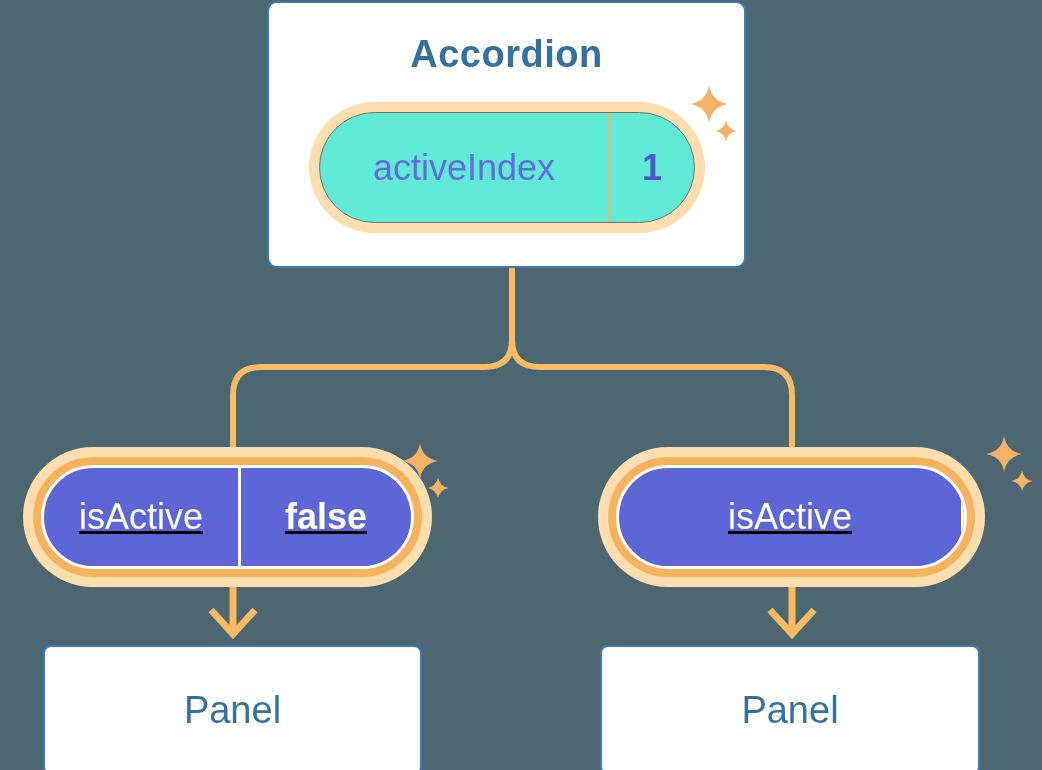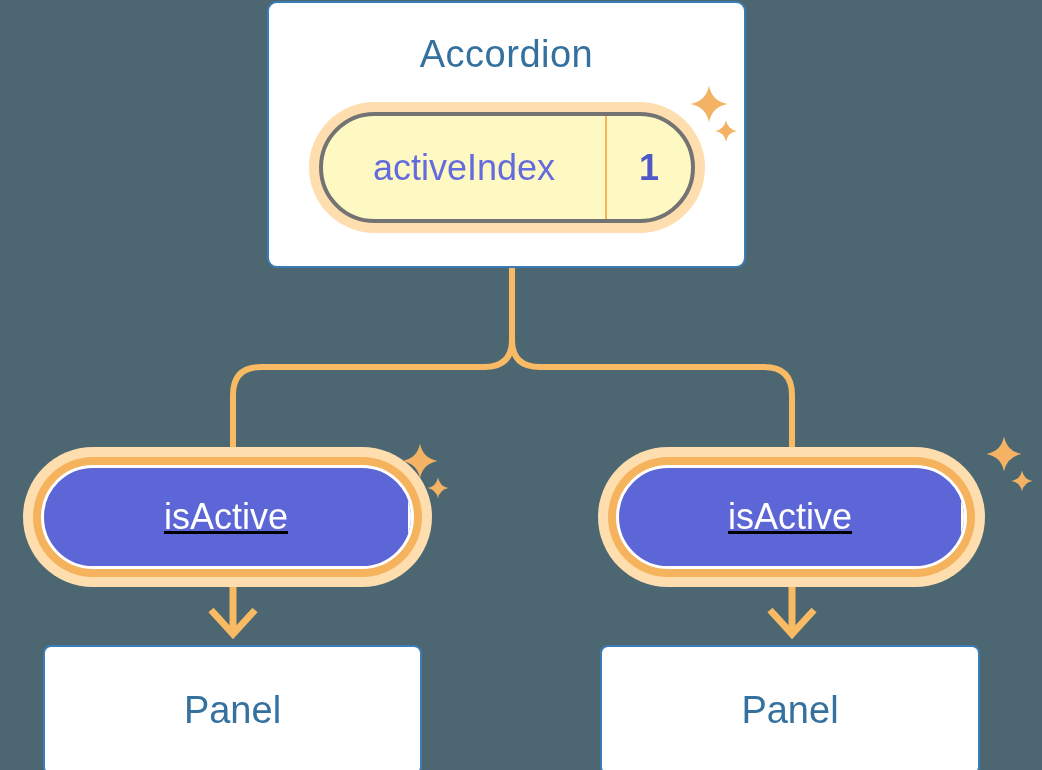--- a/index.html
+++ b/index.html
@@ -21,40 +21,40 @@
     background:#ffffff;
     border:2px solid #3A7CB4;
     border-radius:10px;
     box-sizing:border-box;
   }
   .accordion-card{left:267px;top:1px;width:479px;height:267px;}
   .card-title{
     margin-top:30px;
     text-align:center;
     font-size:38px;
-    font-weight:400;
+    font-weight:700;
     color:#35719E;
     letter-spacing:0.5px;
   }
   .panel-card{
     top:645px;height:130px;
     display:flex;align-items:center;justify-content:center;
     border-radius:8px;
   }
   .panel-left{left:43px;width:379px;}
   .panel-right{left:600px;width:380px;}
   .panel-title{font-size:38px;font-weight:500;color:#35719E;}
 
   
   .state-pill{
     position:absolute;left:50px;top:109px;
     width:376px;height:111px;
     box-sizing:border-box;
-    background:#fef9c3;
-    border:4px solid #737373;
+    background:#5eead4;
+    border:1px solid #737373;
     border-radius:60px;
     box-shadow:0 0 0 10px #FEDEAE;
     display:flex;align-items:stretch;
     overflow:hidden;
   }
   .state-pill .pill-label{
     flex:1;display:flex;align-items:center;justify-content:center;
     font-size:36px;color:#646BDC;
   }
   .state-pill .pill-divider{width:2px;background:#F6B35E;}
@@ -112,20 +112,21 @@
     <div class="state-pill">
       <div class="pill-label">activeIndex</div>
       <div class="pill-divider"></div>
       <div class="pill-value">1</div>
     </div>
   </div>
 
   <div class="prop-pill prop-left">
     <div class="pill-label">isActive</div>
     <div class="pill-divider"></div>
+    <div class="pill-value">false</div>
   </div>
 
   <div class="prop-pill prop-right">
     <div class="pill-label">isActive</div>
     <div class="pill-divider"></div>
   </div>
 
   <div class="card panel-card panel-left">
     <span class="panel-title">Panel</span>
   </div>

